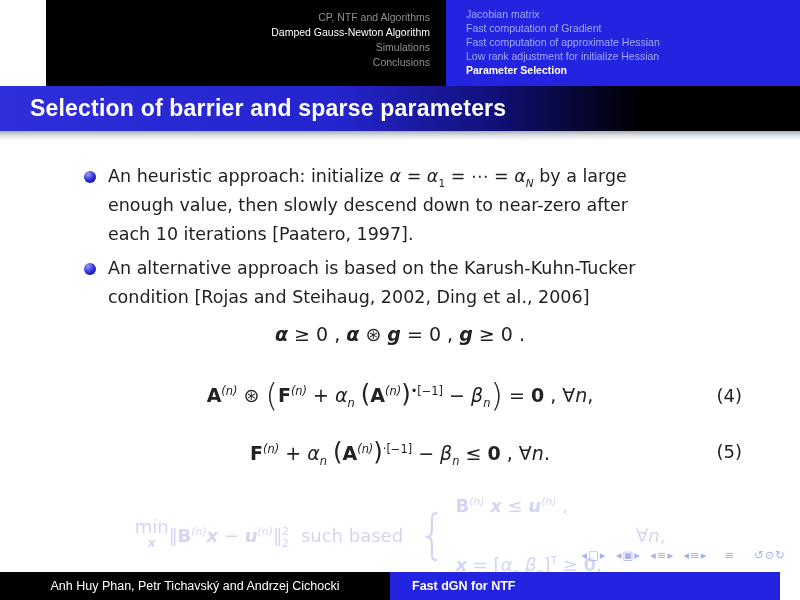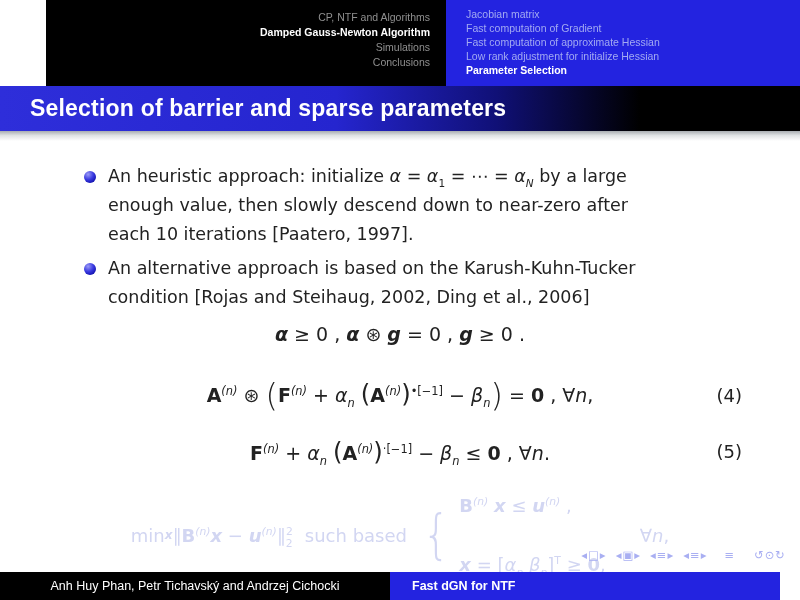--- a/index.html
+++ b/index.html
@@ -6,21 +6,21 @@
   .slide{position:relative;width:800px;height:600px;overflow:hidden;background:#fff;
          font-family:"Liberation Sans",sans-serif;}
 
   
   .header{position:absolute;left:0;top:0;width:800px;height:86px;display:flex;padding-left:46px;}
   .header-left{width:400px;height:100%;background:#000;box-sizing:border-box;
                padding:10px 16px 0 0;text-align:right;}
   .header-right{width:400px;height:100%;background:#2323e0;box-sizing:border-box;
                 padding:7px 0 0 20px;text-align:left;}
   .section{color:#8f8f8f;font-size:10.5px;line-height:15px;}
-  .section.active{color:#fff;font-weight:bold;}
+  .section.active{color:#fff;font-weight:normal;}
   .subsection{color:#a3aaf2;font-size:10.5px;line-height:14px;}
   .subsection.active{color:#fff;font-weight:bold;}
 
   
   .titlebar{position:absolute;left:0;top:86px;width:800px;height:45px;
             background:linear-gradient(90deg,#2e2eda 0%,#2525cf 42%,#101077 62%,#000 80%,#000 100%);
             display:flex;align-items:center;}
   .titlebar span{color:#fff;font-size:23px;padding-left:30px;letter-spacing:0.2px;font-weight:bold;}
   .titleshadow{position:absolute;left:0;top:131px;width:800px;height:10px;
                background:linear-gradient(#a8adb1 0%,#dfe2e4 45%,#ffffff 100%);}
@@ -47,21 +47,21 @@
   .kkt{position:absolute;left:0;top:323px;width:800px;text-align:center;font-size:19px;}
   .eqrow{position:absolute;left:0;width:800px;display:flex;justify-content:center;
          align-items:center;font-size:19px;}
   .eqrow .eqnum{position:absolute;right:58px;font-size:18px;color:#222;}
   #eq4{top:372px;height:46px;}
   #eq5{top:430px;height:42px;}
 
   
   .ghost{position:absolute;left:0;top:492px;width:800px;display:flex;justify-content:center;
          align-items:center;color:#d2d6f2;font-size:18px;}
-  .minstack{display:inline-flex;align-items:center;line-height:17px;margin-right:0;}
+  .minstack{display:inline-flex;flex-direction:column;align-items:center;line-height:17px;margin-right:0;}
   .minstack .minsub{font-size:12px;font-weight:bold;font-style:italic;}
   .such{margin:0 12px;}
   .brace{font-size:54px;font-weight:100;line-height:54px;margin-right:6px;transform:scaleX(.8);}
   .cases{display:inline-flex;flex-direction:column;line-height:27px;gap:32px;}
   .forall{margin-left:34px;}
 
   .navsyms{position:absolute;right:14px;top:548px;display:flex;gap:9px;
            color:#a9aff2;font-size:11.5px;font-family:"DejaVu Sans",sans-serif;}
   .navsyms span{letter-spacing:1px;cursor:pointer;}
   .navsyms span:nth-child(5){margin-left:8px;}

